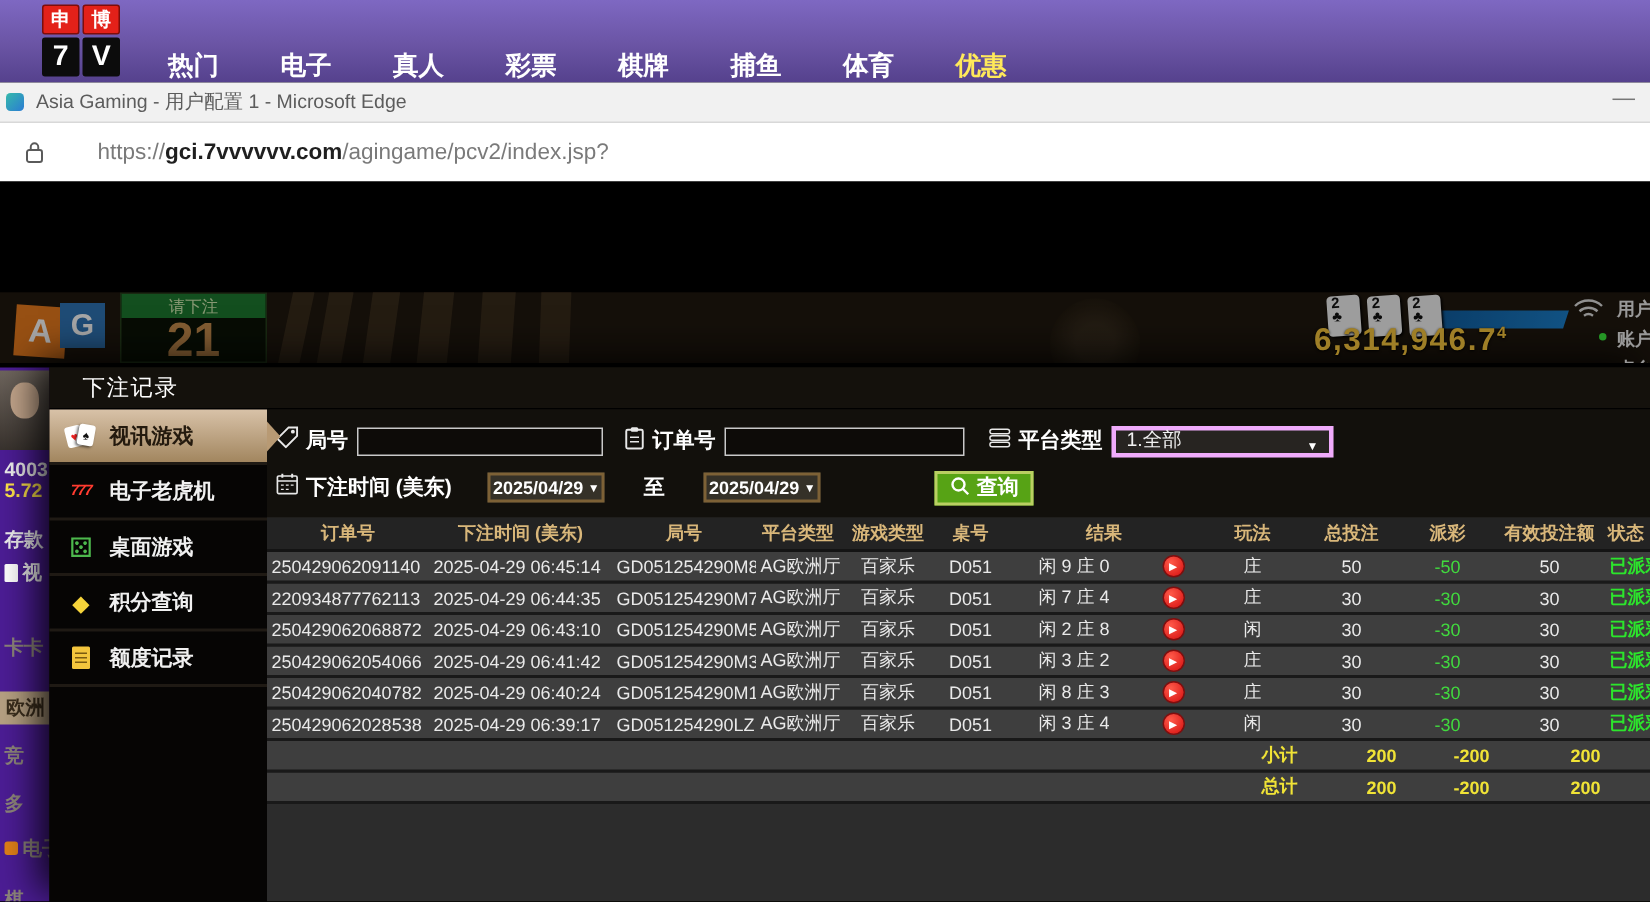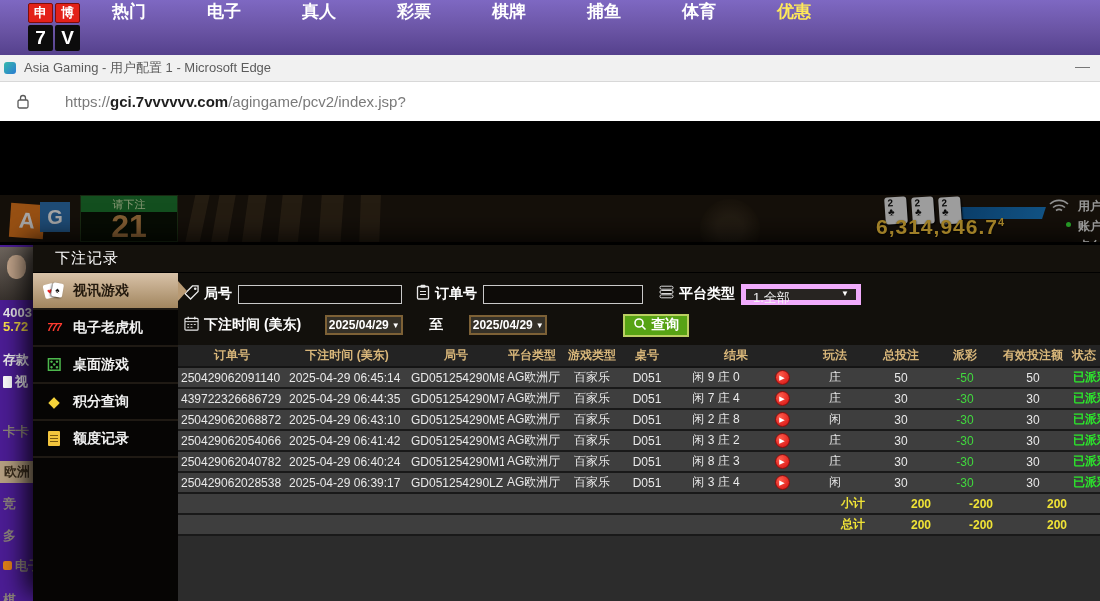--- a/index.html
+++ b/index.html
@@ -9,21 +9,21 @@
 
   
   .nav{position:absolute;top:0;left:0;right:0;height:55px;
     background:linear-gradient(180deg,#7e68c2 0%,#6a54a4 55%,#55418d 100%)}
   .logo{position:absolute;left:28px;top:3px}
   .logo-row{display:flex;gap:2px}
   .cell-red{width:25px;height:20px;background:#e32119;color:#fff;font-size:13px;font-weight:bold;
     display:flex;align-items:center;justify-content:center;border-radius:2px;border:1px solid #7d0d0a}
   .cell-black{width:25px;height:26px;background:#0c0c0c;color:#fff;font-size:19px;font-weight:bold;
     display:flex;align-items:center;justify-content:center;margin-top:2px;border-radius:2px}
-  .nav-menu{position:absolute;left:112px;top:0;height:55px;display:flex;align-items:flex-start;gap:61px}
+  .nav-menu{position:absolute;left:112px;top:0;height:55px;display:flex;align-items:flex-end;gap:41px}
   .nav-item{color:#fff;font-size:17px;font-weight:bold;cursor:pointer;white-space:nowrap}
   .nav-item.hl{color:#ffe95a}
 
   
   .titlebar{position:absolute;top:55px;left:0;right:0;height:27px;background:#f1f1f1;
     display:flex;align-items:center;border-bottom:1px solid #d8d8d8}
   .edge-ic{width:12px;height:12px;border-radius:3px;margin-left:4px;
     background:linear-gradient(135deg,#35b9ab,#2b7cd3)}
   .win-title{margin-left:8px;color:#5c5c5c;font-size:13px}
   .min-btn{position:absolute;right:10px;top:2px;color:#777;font-size:15px;cursor:pointer}
@@ -105,22 +105,22 @@
   .doc::after{content:"";position:absolute;left:2px;top:4px;width:8px;height:1px;background:#7a5a10;
     box-shadow:0 3px 0 #7a5a10,0 6px 0 #7a5a10}
 
   .content{flex:1;position:relative;overflow:hidden;background:#12100c}
   .frow{position:absolute;display:flex;align-items:center;left:6px;right:0}
   #frow1{top:10px;height:22px}
   #frow2{top:40px;height:24px}
   .flabel{color:#fff;font-weight:bold;font-size:14px;margin:0 6px 0 5px;white-space:nowrap}
   .fin{width:164px;height:19px;background:#0d0b08;border:1px solid #c9c9c9;color:#fff;
     font-size:12px;padding:0 3px;font-family:inherit}
-  .fsel{width:120px;height:21px;background:#272421;border:5px solid #f0abfc;color:#f2f2f2;
-    font-size:13px;display:flex;align-items:flex-start;justify-content:space-between;padding:0 7px;cursor:pointer}
+  .fsel{width:148px;height:21px;background:#272421;border:3px solid #f0abfc;color:#f2f2f2;
+    font-size:13px;display:flex;align-items:flex-end;justify-content:space-between;padding:0 7px;cursor:pointer}
   .fsel .arr{font-size:8px;color:#fff}
   .datebox{width:78px;height:20px;background:#353128;border:2px solid #7d6136;color:#fff;
     font-size:12px;font-weight:bold;display:flex;align-items:center;justify-content:center;gap:3px;cursor:pointer}
   .datebox .arr{font-size:8px}
   .zhi{color:#fff;font-weight:bold;font-size:14px;margin:0 26px}
   .searchbtn{height:23px;background:#57a315;border:2px solid #bacf62;color:#fff;font-size:14px;
     font-weight:bold;display:flex;align-items:center;gap:4px;padding:0 8px;margin-left:76px;cursor:pointer}
 
   .twrap{position:absolute;top:72px;left:0;right:0;bottom:0;background:#2c2c2c;overflow:hidden}
   table{border-collapse:collapse;table-layout:fixed;width:940px}
@@ -376,21 +376,21 @@
                   <td class="c">D051</td>
                   <td class="c">闲 9 庄 0</td>
                   <td class="c"><span class="play">▶</span></td>
                   <td class="c">庄</td>
                   <td class="c">50</td>
                   <td class="c green">-50</td>
                   <td class="c">50</td>
                   <td class="l status">已派彩</td>
                 </tr>
                 <tr>
-                  <td class="l">439722326686729</td>
+                  <td class="l">220934877762113</td>
                   <td class="l">2025-04-29 06:44:35</td>
                   <td class="l">GD051254290M7</td>
                   <td class="l">AG欧洲厅</td>
                   <td class="c">百家乐</td>
                   <td class="c">D051</td>
                   <td class="c">闲 7 庄 4</td>
                   <td class="c"><span class="play">▶</span></td>
                   <td class="c">庄</td>
                   <td class="c">30</td>
                   <td class="c green">-30</td>

